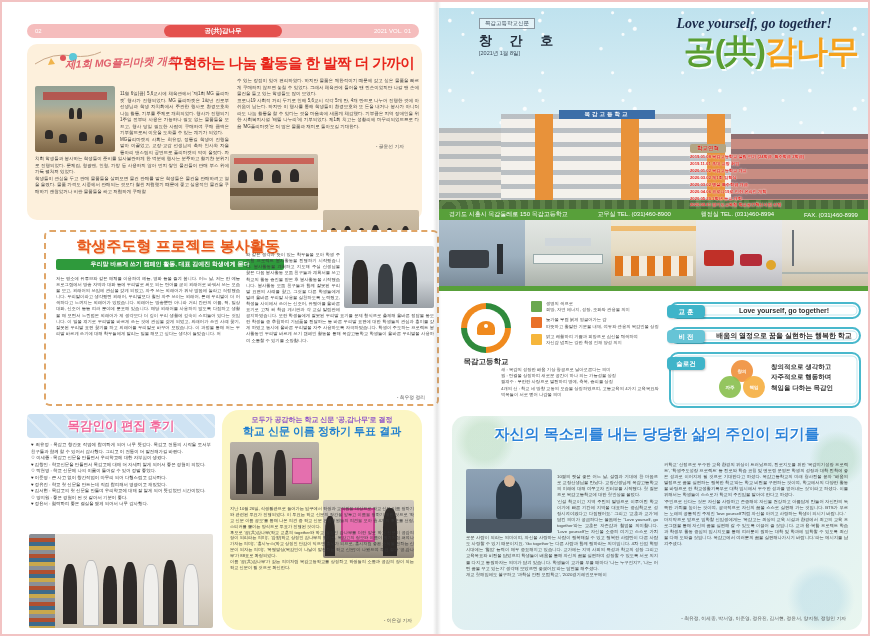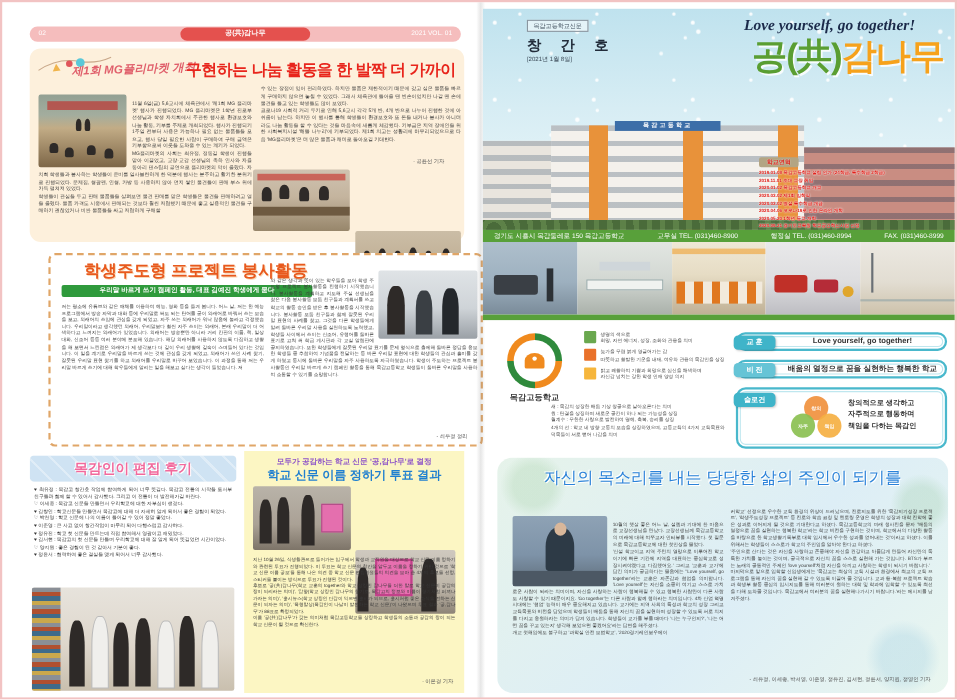--- a/index.html
+++ b/index.html
@@ -22,21 +22,21 @@
   .headline1{color:#e8251c;font-size:14.5px;font-weight:900;letter-spacing:-0.5px;}
   .art2{background:#fff;border:2px dashed #e0a668;border-radius:6px;}
   .title2{color:#e8591d;font-size:15px;font-weight:900;text-shadow:1px 1px 0 #f9d9b8;}
   .sub2{background:#2f9a3c;color:#fff;font-size:6px;font-weight:bold;border-radius:2px;
         text-align:center;}
   .edbox{background:#fff;}
   .edbanner{background:#cfe3f3;border-radius:4px;
     background-image:repeating-linear-gradient(45deg,rgba(255,255,255,.35) 0 2px,transparent 2px 14px);}
   .edtitle{color:#f2699c;font-size:12.5px;font-weight:900;text-shadow:1px 1px 0 #fff,-1px -1px 0 #fff;}
   .ednote{font-size:4.4px;line-height:1.5;color:#333;text-align:justify;}
-  .votebox{background:#fcf6c3;border-radius:0;}
+  .votebox{background:#fcf6c3;border-radius:17px;}
   .kicker{color:#8e55c8;font-size:7px;font-weight:bold;text-align:center;}
   .vtitle{color:#1f7fd0;font-size:11px;font-weight:900;text-align:center;}
   
   .sky{background:linear-gradient(180deg,#bfe2ee 0%,#d7edf4 45%,#eef8fb 100%);
     background-image:
       radial-gradient(circle at 12% 18%,rgba(255,255,255,.95) 1.2px,transparent 2.4px),
       radial-gradient(circle at 48% 8%,rgba(255,255,255,.9) 1px,transparent 2px),
       radial-gradient(circle at 78% 26%,rgba(255,255,255,.9) 1.4px,transparent 2.6px),
       radial-gradient(circle at 30% 40%,rgba(255,255,255,.85) 1px,transparent 2px),
       radial-gradient(circle at 62% 55%,rgba(255,255,255,.8) 1.2px,transparent 2.2px),
@@ -63,21 +63,21 @@
   .bartab{position:absolute;width:38px;background:#3fb4c9;border-radius:4px;color:#fff;
           font-size:6.5px;font-weight:bold;text-align:center;box-shadow:1px 1px 2px rgba(0,0,0,.2);}
   .bartxt{font-size:7px;font-weight:bold;color:#333;text-align:center;}
   .venn{position:absolute;width:22px;height:22px;border-radius:50%;color:#fff;font-size:4.5px;
         font-weight:bold;display:flex;align-items:center;justify-content:center;opacity:.92;}
   .ivbox{background:linear-gradient(135deg,#e6f3ea 0%,#ddeef6 55%,#e9f6ef 100%);border-radius:14px;
     background-image:radial-gradient(circle at 8% 12%,rgba(150,200,150,.25) 18px,transparent 30px),
       radial-gradient(circle at 94% 20%,rgba(150,200,160,.28) 16px,transparent 28px),
       radial-gradient(circle at 90% 85%,rgba(140,195,220,.25) 20px,transparent 34px),
       linear-gradient(135deg,#e6f3ea 0%,#ddeef6 55%,#e9f6ef 100%);}
-  .ivtitle{color:#2b82d9;font-size:15px;font-weight:400;text-align:center;
+  .ivtitle{color:#2b82d9;font-size:15px;font-weight:700;text-align:center;
            text-shadow:1px 1px 0 #fff,-1px -1px 0 #fff;}
   .ivsub{color:#3aa648;font-size:9.5px;font-weight:bold;text-align:center;}
   .byline{font-size:4.8px;color:#555;text-align:right;font-style:normal;}
   .small-body{font-size:4.5px;line-height:1.45;}
   .tiny-body{font-size:4.3px;line-height:1.42;}
   .gutter{background:linear-gradient(90deg,rgba(0,0,0,0) 0%,rgba(120,120,120,.18) 50%,rgba(0,0,0,0) 100%);}
 </style>
 </head>
 <body>
 

